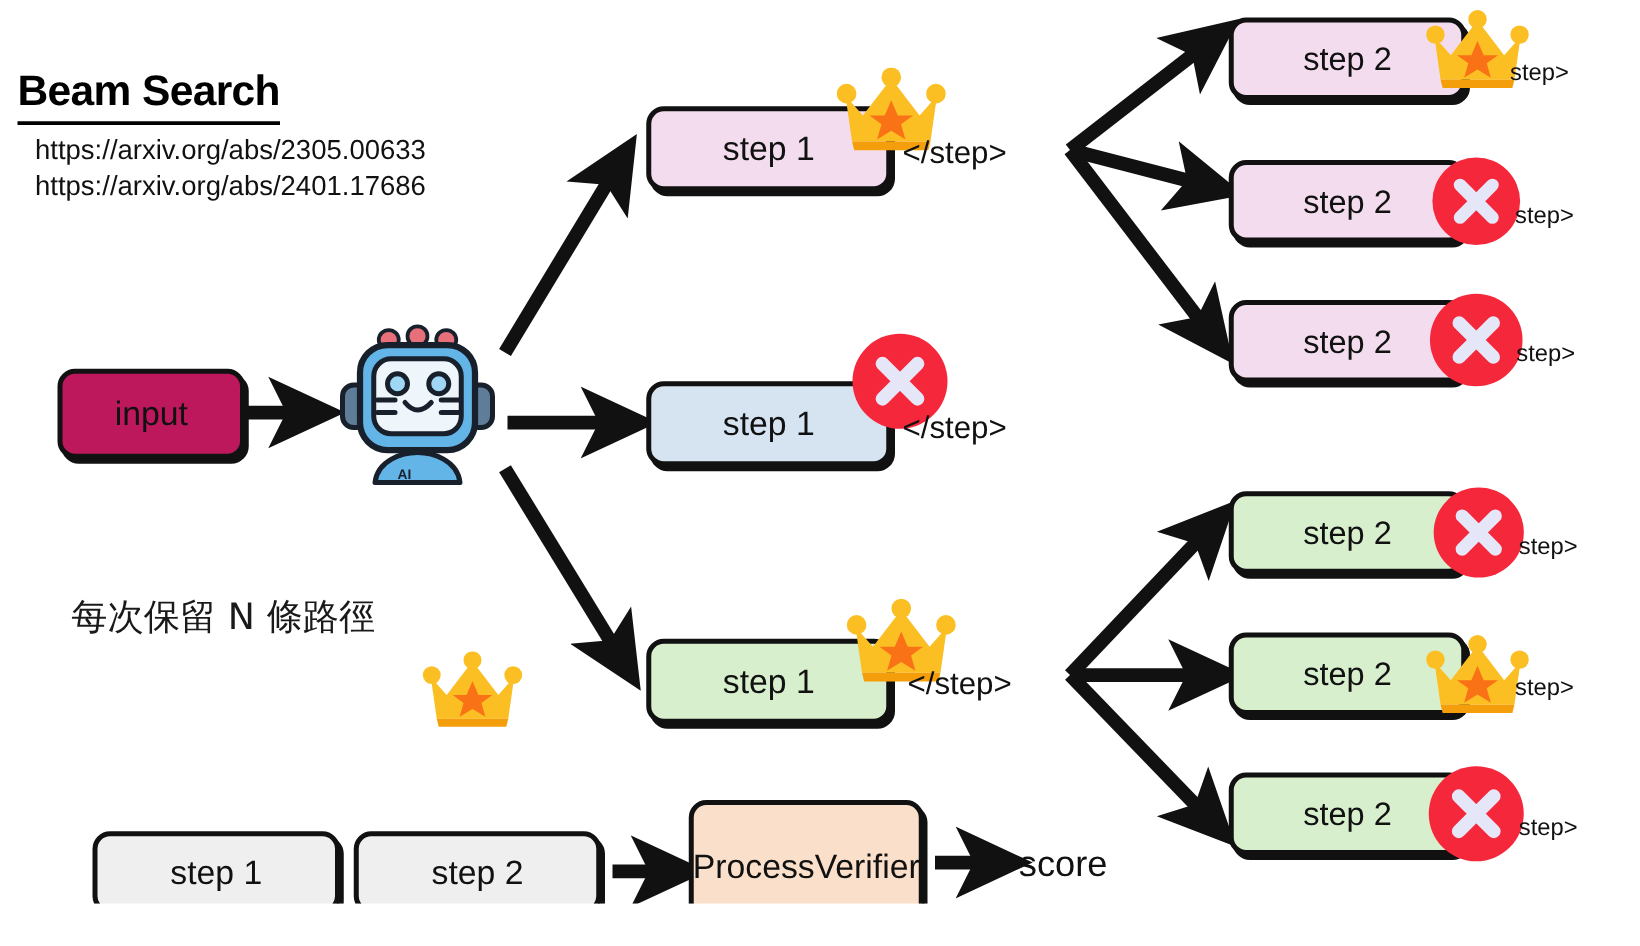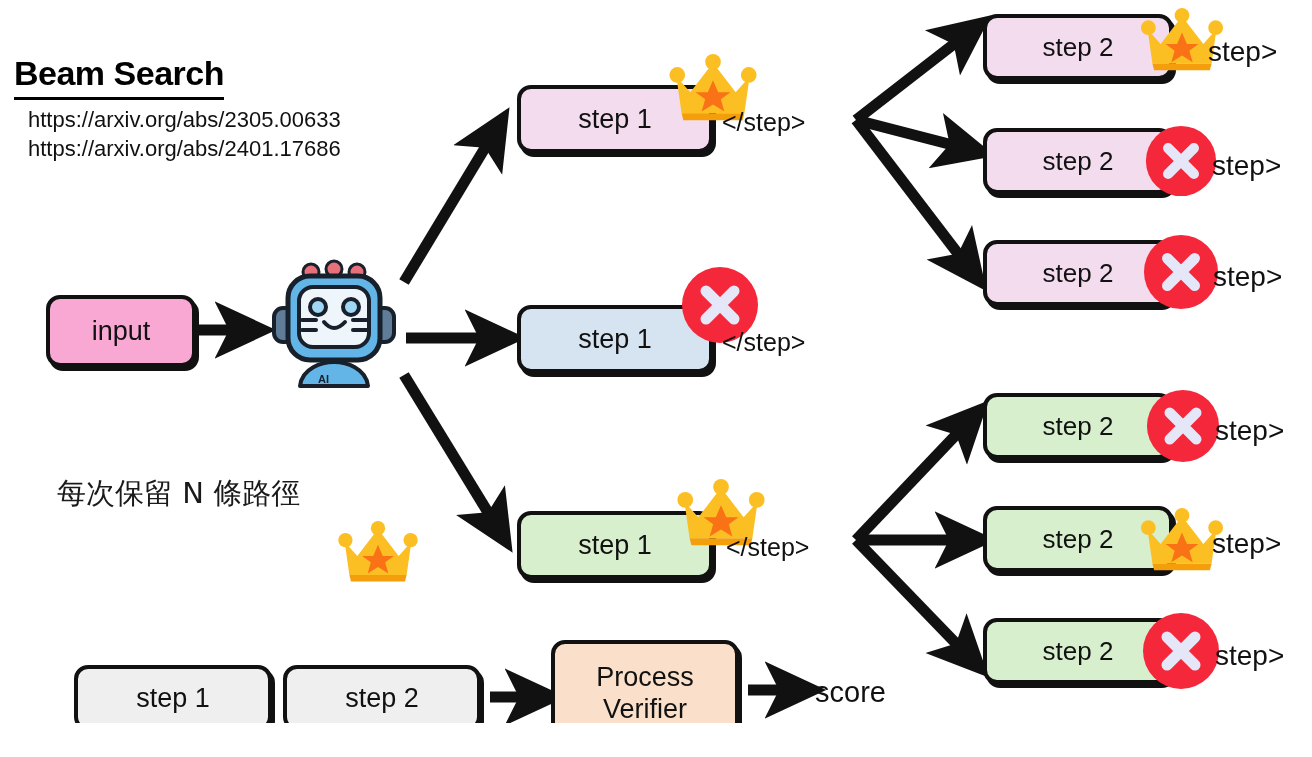--- a/index.html
+++ b/index.html
@@ -68,31 +68,31 @@
   }
   .node.sm { font-size: 26px; }
   .node-label { pointer-events: none; }
 
   
   .fill-pink  { background: #f3dcee; }
   .fill-blue  { background: #d6e4f2; }
   .fill-green { background: #d7efcd; }
   .fill-grey  { background: #efefef; }
   .fill-peach { background: #fae0ca; }
-  .fill-inputblue { background: #f9a8d4; }
+  .fill-inputblue { background: #be185d; }
 
   
   .step-tag {
     position: absolute;
     font-size: 25px;
     color: #111111;
     white-space: nowrap;
     font-family: "Liberation Sans", "DejaVu Sans", sans-serif;
   }
-  .step-tag.small { font-size: 28px; }
+  .step-tag.small { font-size: 19px; margin-top: 12px; }
 
   
   .badge {
     position: absolute;
     pointer-events: none;
   }
   .badge svg { display: block; }
 
   
   #score-text {
@@ -315,20 +315,20 @@
   </div>
   <div class="step-tag small" style="left:1215px; top:640px;">step&gt;</div>
 
   <div class="node fill-grey" style="left:74px; top:665px; width:198px; height:66px;">
     <span class="node-label">step 1</span>
   </div>
   <div class="node fill-grey" style="left:283px; top:665px; width:198px; height:66px;">
     <span class="node-label">step 2</span>
   </div>
 
-  <div class="node fill-peach" style="left:551px; top:640px; width:188px; height:108px; flex-direction:column; line-height:1.18;">
+  <div class="node fill-peach" style="left:551px; top:640px; width:188px; height:108px; flex-direction:row; line-height:1.18;">
     <span class="node-label">Process</span>
     <span class="node-label">Verifier</span>
   </div>
 
   <div id="score-text">score</div>
 
 </div>
 
 </body></html>

